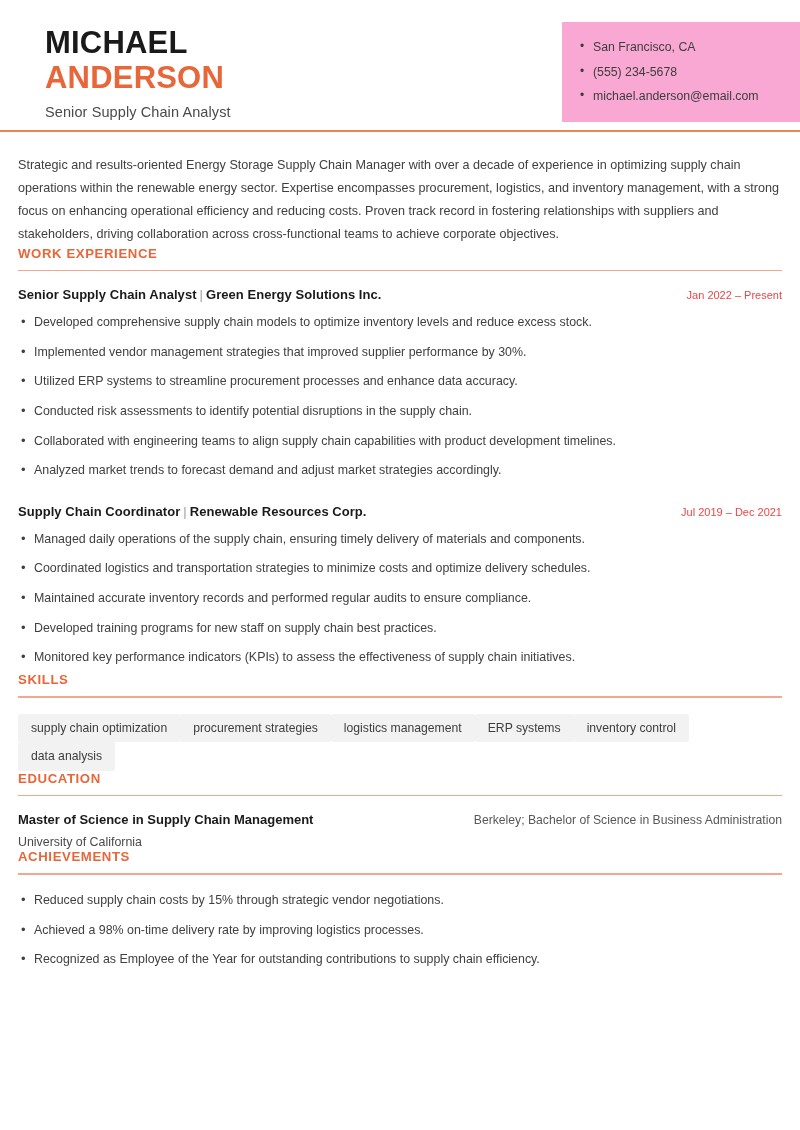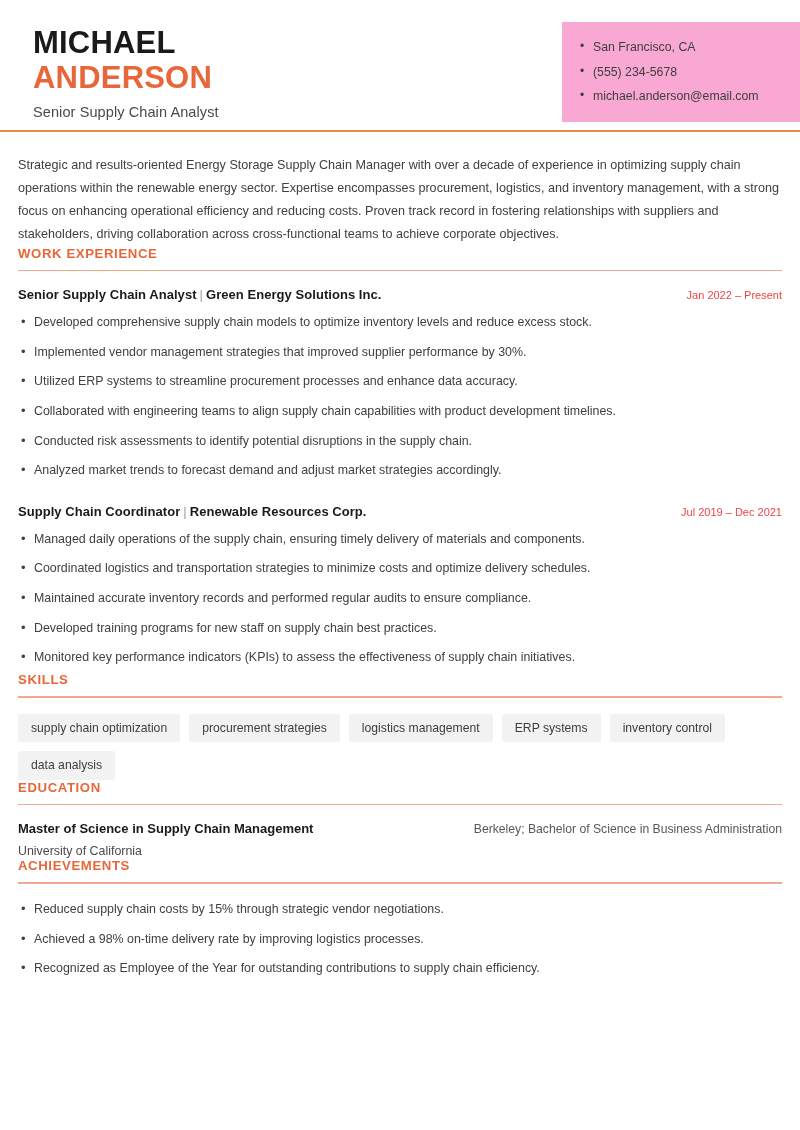--- a/index.html
+++ b/index.html
@@ -21,21 +21,21 @@
     height: 1130px;
     position: relative;
     background: #ffffff;
   }
 
   
   .header {
     display: flex;
     align-items: flex-start;
     justify-content: space-between;
-    padding: 22px 0 0 0;
+    padding: 22px 0 0 12px;
     height: 130px;
   }
   .identity {
     padding-left: 33px;
     padding-top: 4px;
   }
   .name-first {
     font-size: 31px;
     font-weight: bold;
     letter-spacing: 0.2px;
@@ -169,21 +169,20 @@
     left: 3px;
     top: -1px;
     color: #404040;
     font-size: 13px;
   }
 
   
   .tags {
     display: flex;
     flex-wrap: wrap;
-    gap: 9px;
   }
   .tag {
     background: #f2f2f2;
     border-radius: 2px;
     padding: 7px 13px;
     font-size: 12.2px;
     color: #3d3d3d;
     line-height: 1.2;
     white-space: nowrap;
   }
@@ -246,22 +245,22 @@
         <div class="entry-head">
           <div class="entry-role">
             <span>Senior Supply Chain Analyst</span><span class="entry-sep">|</span><span>Green Energy Solutions Inc.</span>
           </div>
           <div class="entry-dates">Jan 2022 – Present</div>
         </div>
         <ul class="bullets">
           <li>Developed comprehensive supply chain models to optimize inventory levels and reduce excess stock.</li>
           <li>Implemented vendor management strategies that improved supplier performance by 30%.</li>
           <li>Utilized ERP systems to streamline procurement processes and enhance data accuracy.</li>
+          <li>Conducted risk assessments to identify potential disruptions in the supply chain.</li>
           <li>Collaborated with engineering teams to align supply chain capabilities with product development timelines.</li>
-          <li>Conducted risk assessments to identify potential disruptions in the supply chain.</li>
           <li>Analyzed market trends to forecast demand and adjust market strategies accordingly.</li>
         </ul>
       </div>
 
       <div class="entry">
         <div class="entry-head">
           <div class="entry-role">
             <span>Supply Chain Coordinator</span><span class="entry-sep">|</span><span>Renewable Resources Corp.</span>
           </div>
           <div class="entry-dates">Jul 2019 – Dec 2021</div>

